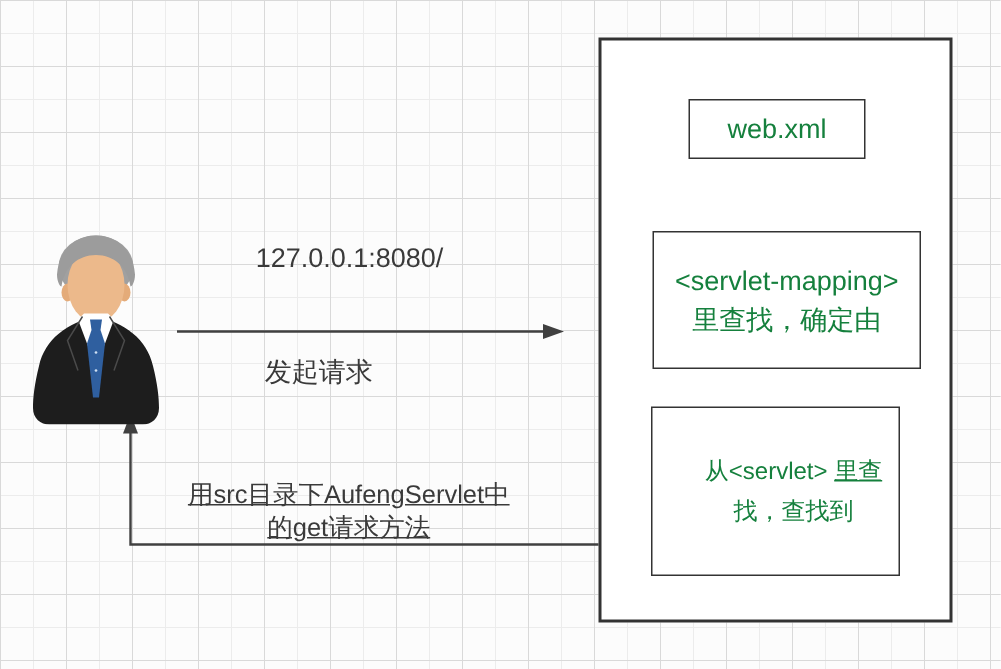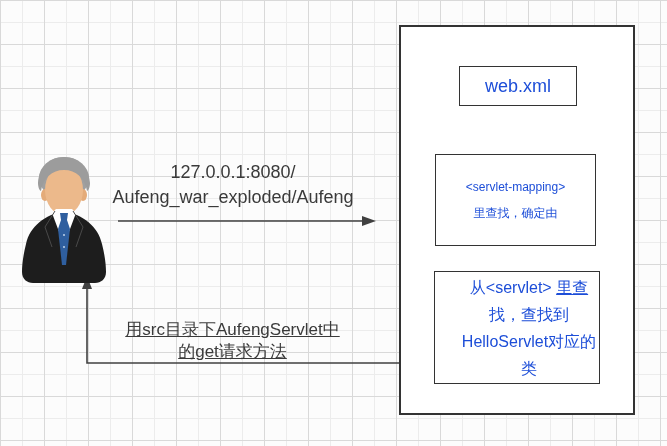--- a/index.html
+++ b/index.html
@@ -42,30 +42,30 @@
     border:2px solid #333;
     background:#fff;
     box-sizing:border-box;
   }
   .node{
     border:1.5px solid #333;
     background:#fff;
     box-sizing:border-box;
     display:flex;align-items:center;justify-content:center;
     flex-direction:column;
-    color:#1d4ed8;
+    color:#15803d;
     text-align:center;
   }
   .webxml-box{
     left:459px;top:66px;width:118px;height:40px;
     font-size:18px;
   }
   .mapping-box{
-    left:435px;top:154px;width:161px;height:92px;
-    font-size:12px;line-height:26px;
+    left:435px;top:154px;width:179px;height:92px;
+    font-size:18px;line-height:26px;
   }
   .servlet-box{
     left:434px;top:271px;width:166px;height:113px;
     font-size:16px;line-height:27px;padding-left:24px;
   }
   .u{text-decoration:underline;}
   svg.layer{left:0;top:0;pointer-events:none;}
   .stroke{stroke:#404040;stroke-width:1.6;fill:none;}
   .fillhead{fill:#404040;stroke:none;}
 </style>
@@ -109,39 +109,38 @@
     <path d="M38,62 L46,62 L45,69 L39,69 Z" fill="#2f5f9f"></path>
     <path d="M39,69 L45,69 L48,78 L44,114 L40,114 L36,78 Z" fill="#2f5f9f"></path>
     <circle cx="42" cy="84" r="0.9" fill="#cfe0f2"></circle>
     <circle cx="42" cy="96" r="0.9" fill="#cfe0f2"></circle>
     <path d="M33,60 L23,76 L30,96" stroke="#4a4a4a" stroke-width="1" fill="none"></path>
     <path d="M51,60 L61,76 L54,96" stroke="#4a4a4a" stroke-width="1" fill="none"></path>
   </svg>
 
   <div class="abs txt url-text">
     <div>127.0.0.1:8080/</div>
-    <div>Aufeng_war_exploded/Aufeng</div>
   </div>
 
+  <div class="abs txt action-text">发起请求</div>
 
   <div class="abs container-box"></div>
 
   <div class="abs node webxml-box">
     <div>web.xml</div>
   </div>
 
   <div class="abs node mapping-box">
     <div>&lt;servlet-mapping&gt;</div>
     <div>里查找，确定由</div>
   </div>
 
   <div class="abs node servlet-box">
     <div><span>从&lt;servlet&gt; </span><span class="u">里查</span></div>
     <div>找，查找到</div>
-    <div>HelloServlet对应的类</div>
   </div>
 
   <div class="abs txt response-text">
     <div>用src目录下AufengServlet中</div>
     <div>的get请求方法</div>
   </div>
 
 </div>
 
 </body></html>

